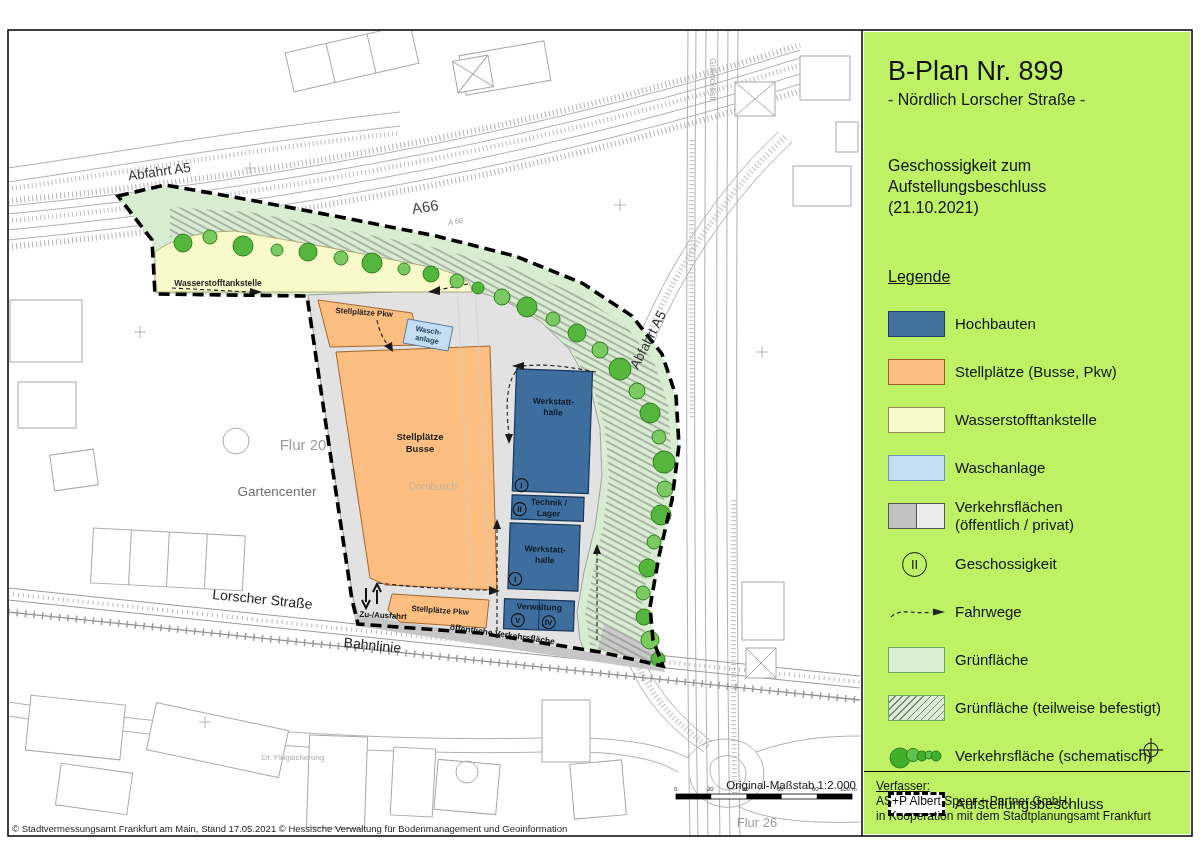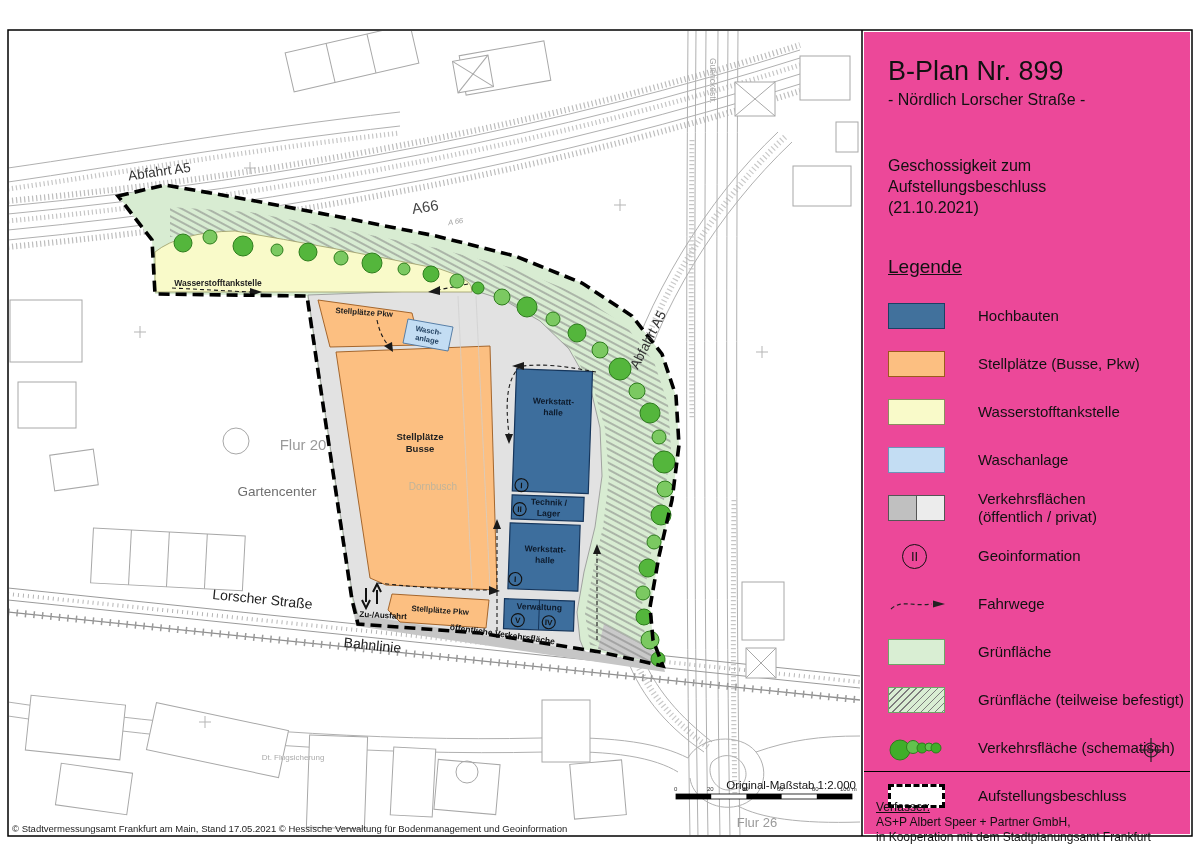--- a/index.html
+++ b/index.html
@@ -1,40 +1,40 @@
 <!DOCTYPE html>
 <html><head>
 <meta charset="utf-8">
 <style>
   html,body{margin:0;padding:0;background:#fff;}
   body{width:1200px;height:850px;position:relative;font-family:"Liberation Sans",sans-serif;color:#111;overflow:hidden;}
   #map-svg{position:absolute;left:0;top:0;}
-  #panel{position:absolute;left:864px;top:32px;width:326px;height:802px;background:#ec4899;}
+  #panel{position:absolute;left:864px;top:32px;width:326px;height:802px;background:#bef264;}
   .title{font-size:27px;margin:24px 0 4px 24px;}
   .subtitle{font-size:16px;margin:0 0 4px 24px;}
   .desc{font-size:16px;line-height:21px;margin:46px 0 0 24px;}
-  .legende{font-size:19px;text-decoration:underline;margin:38px 0 0 24px;}
+  .legende{font-size:16px;text-decoration:underline;margin:50px 0 0 24px;}
   .legend-list{margin:14px 0 0 24px;}
   .lrow{display:flex;align-items:center;height:48px;}
   .sw{width:57px;height:26px;border:1px solid #555;box-sizing:border-box;flex:none;}
   .sw-hochbauten{background:#41719c;border-color:#1c4065;}
   .sw-stellplaetze{background:#fcbf81;border-color:#9c5a1e;}
   .sw-wasserstoff{background:#f9fac9;border-color:#8c8c60;}
   .sw-waschanlage{background:#c3ddf3;border-color:#6d94ba;}
   .sw-verkehr{display:flex;border-color:#555;}
   .sw-verkehr .half1{width:50%;height:100%;background:#c0c0c0;border-right:1px solid #555;box-sizing:border-box;}
   .sw-verkehr .half2{width:50%;height:100%;background:#ececec;}
   .sw-gruen{background:#d9eed3;border-color:#6fa468;}
   .sw-hatch{background:#d9eed3 repeating-linear-gradient(135deg,rgba(0,0,0,0) 0 4px,#7d7d7d 4px 5px);border-color:#6fa468;}
   .sw-geltung{background:#fff;border:3px dashed #000;height:24px;}
   .sw-none{border:none;background:transparent;display:flex;align-items:center;justify-content:flex-start;}
   .geschoss-circle{width:23px;height:23px;border:1.7px solid #111;border-radius:50%;display:flex;align-items:center;justify-content:center;font-size:13px;margin-left:14px;}
-  .llabel{font-size:15px;margin-left:33px;white-space:pre-line;line-height:18px;}
+  .llabel{font-size:15px;margin-left:10px;white-space:pre-line;line-height:18px;}
   .sep{position:absolute;left:0;top:739px;width:100%;border-top:1.4px solid #000;}
-  .verfasser{position:absolute;left:12px;top:768px;font-size:12px;line-height:15px;}
+  .verfasser{position:absolute;left:12px;top:747px;font-size:12px;line-height:15px;}
   .verfasser .vh{text-decoration:underline;}
   .fold-mark{position:absolute;left:272px;top:703px;}
 </style>
 </head>
 <body>
 
 <svg id="map-svg" width="1200" height="850" viewBox="0 0 1200 850">
   <defs>
     <pattern id="hatch" width="6" height="6" patternUnits="userSpaceOnUse" patternTransform="rotate(-62)">
       <line x1="3" y1="0" x2="3" y2="6" stroke="#7d7d7d" stroke-width="1"></line>
@@ -361,21 +361,21 @@
           <div class="half1"></div>
           <div class="half2"></div>
         </div>
       <div class="llabel">Verkehrsflächen
 (öffentlich / privat)</div>
     </div>
     <div class="lrow">
       <div class="sw sw-none">
           <div class="geschoss-circle">II</div>
         </div>
-      <div class="llabel">Geoinformation</div>
+      <div class="llabel">Geschossigkeit</div>
     </div>
     <div class="lrow">
       <div class="sw sw-none">
         <svg width="57" height="22">
           <path d="M3,16 C14,6 26,14 44,11" fill="none" stroke="#222" stroke-width="1.2" stroke-dasharray="4,3"></path>
           <polygon points="45,7.5 57,11 45,14.5" fill="#222"></polygon>
         </svg>
       </div>
       <div class="llabel">Fahrwege</div>
     </div>

